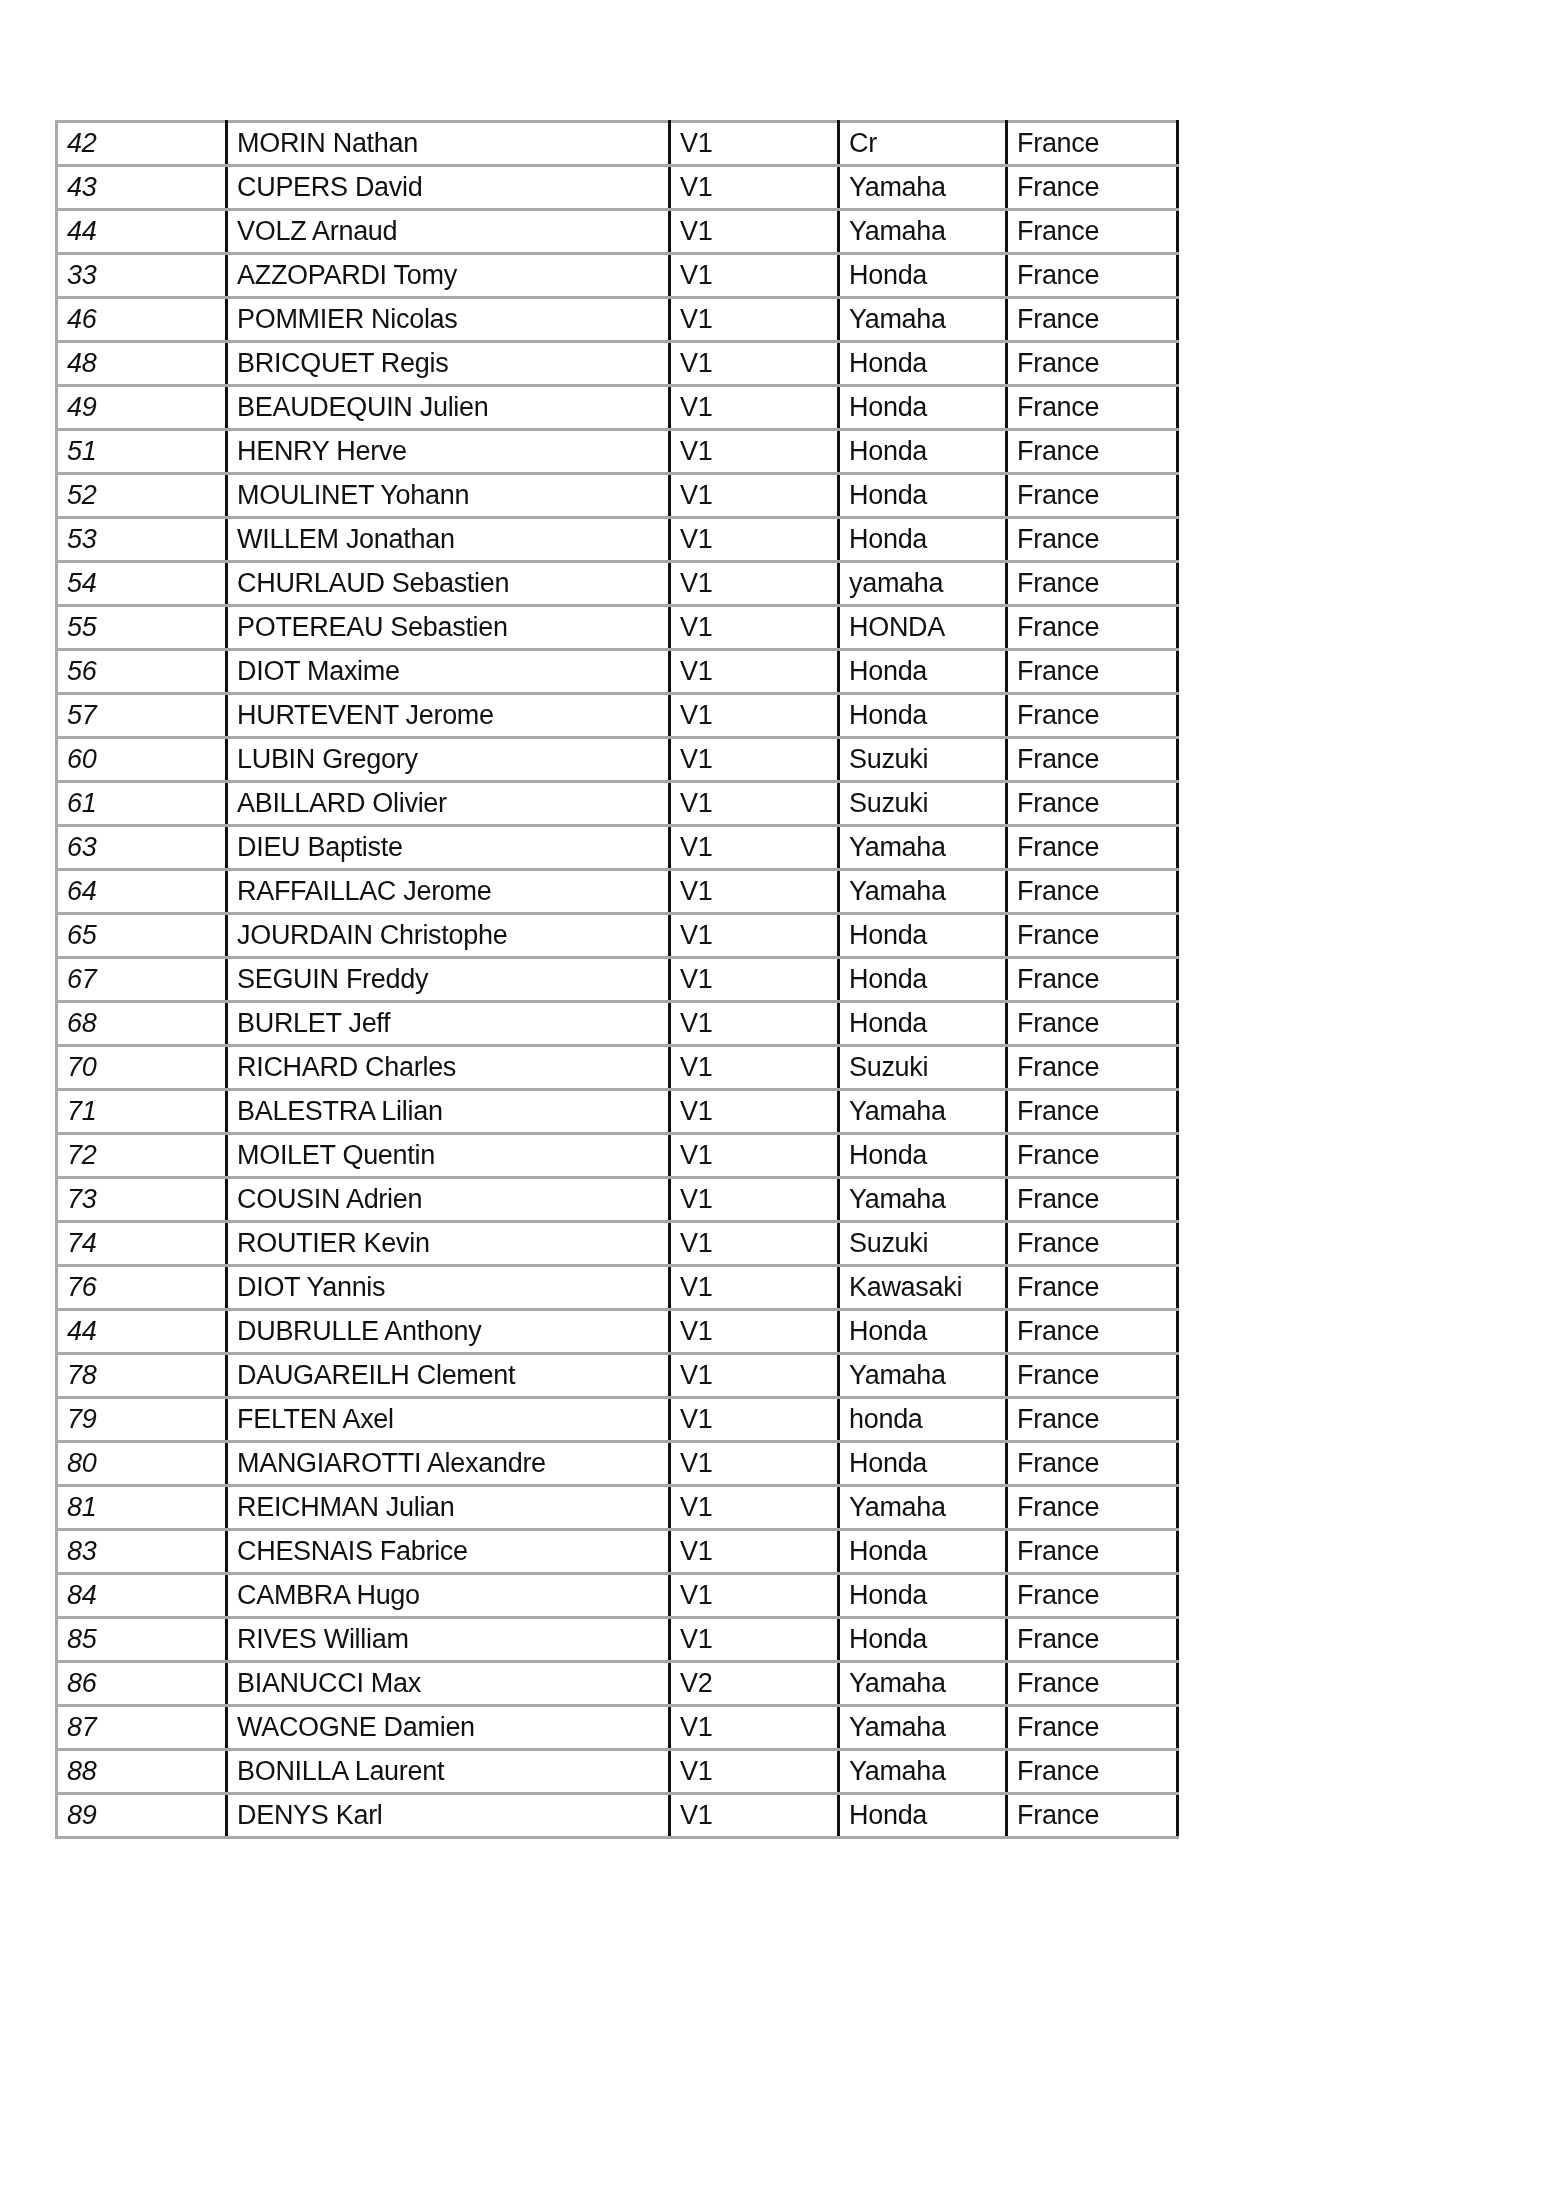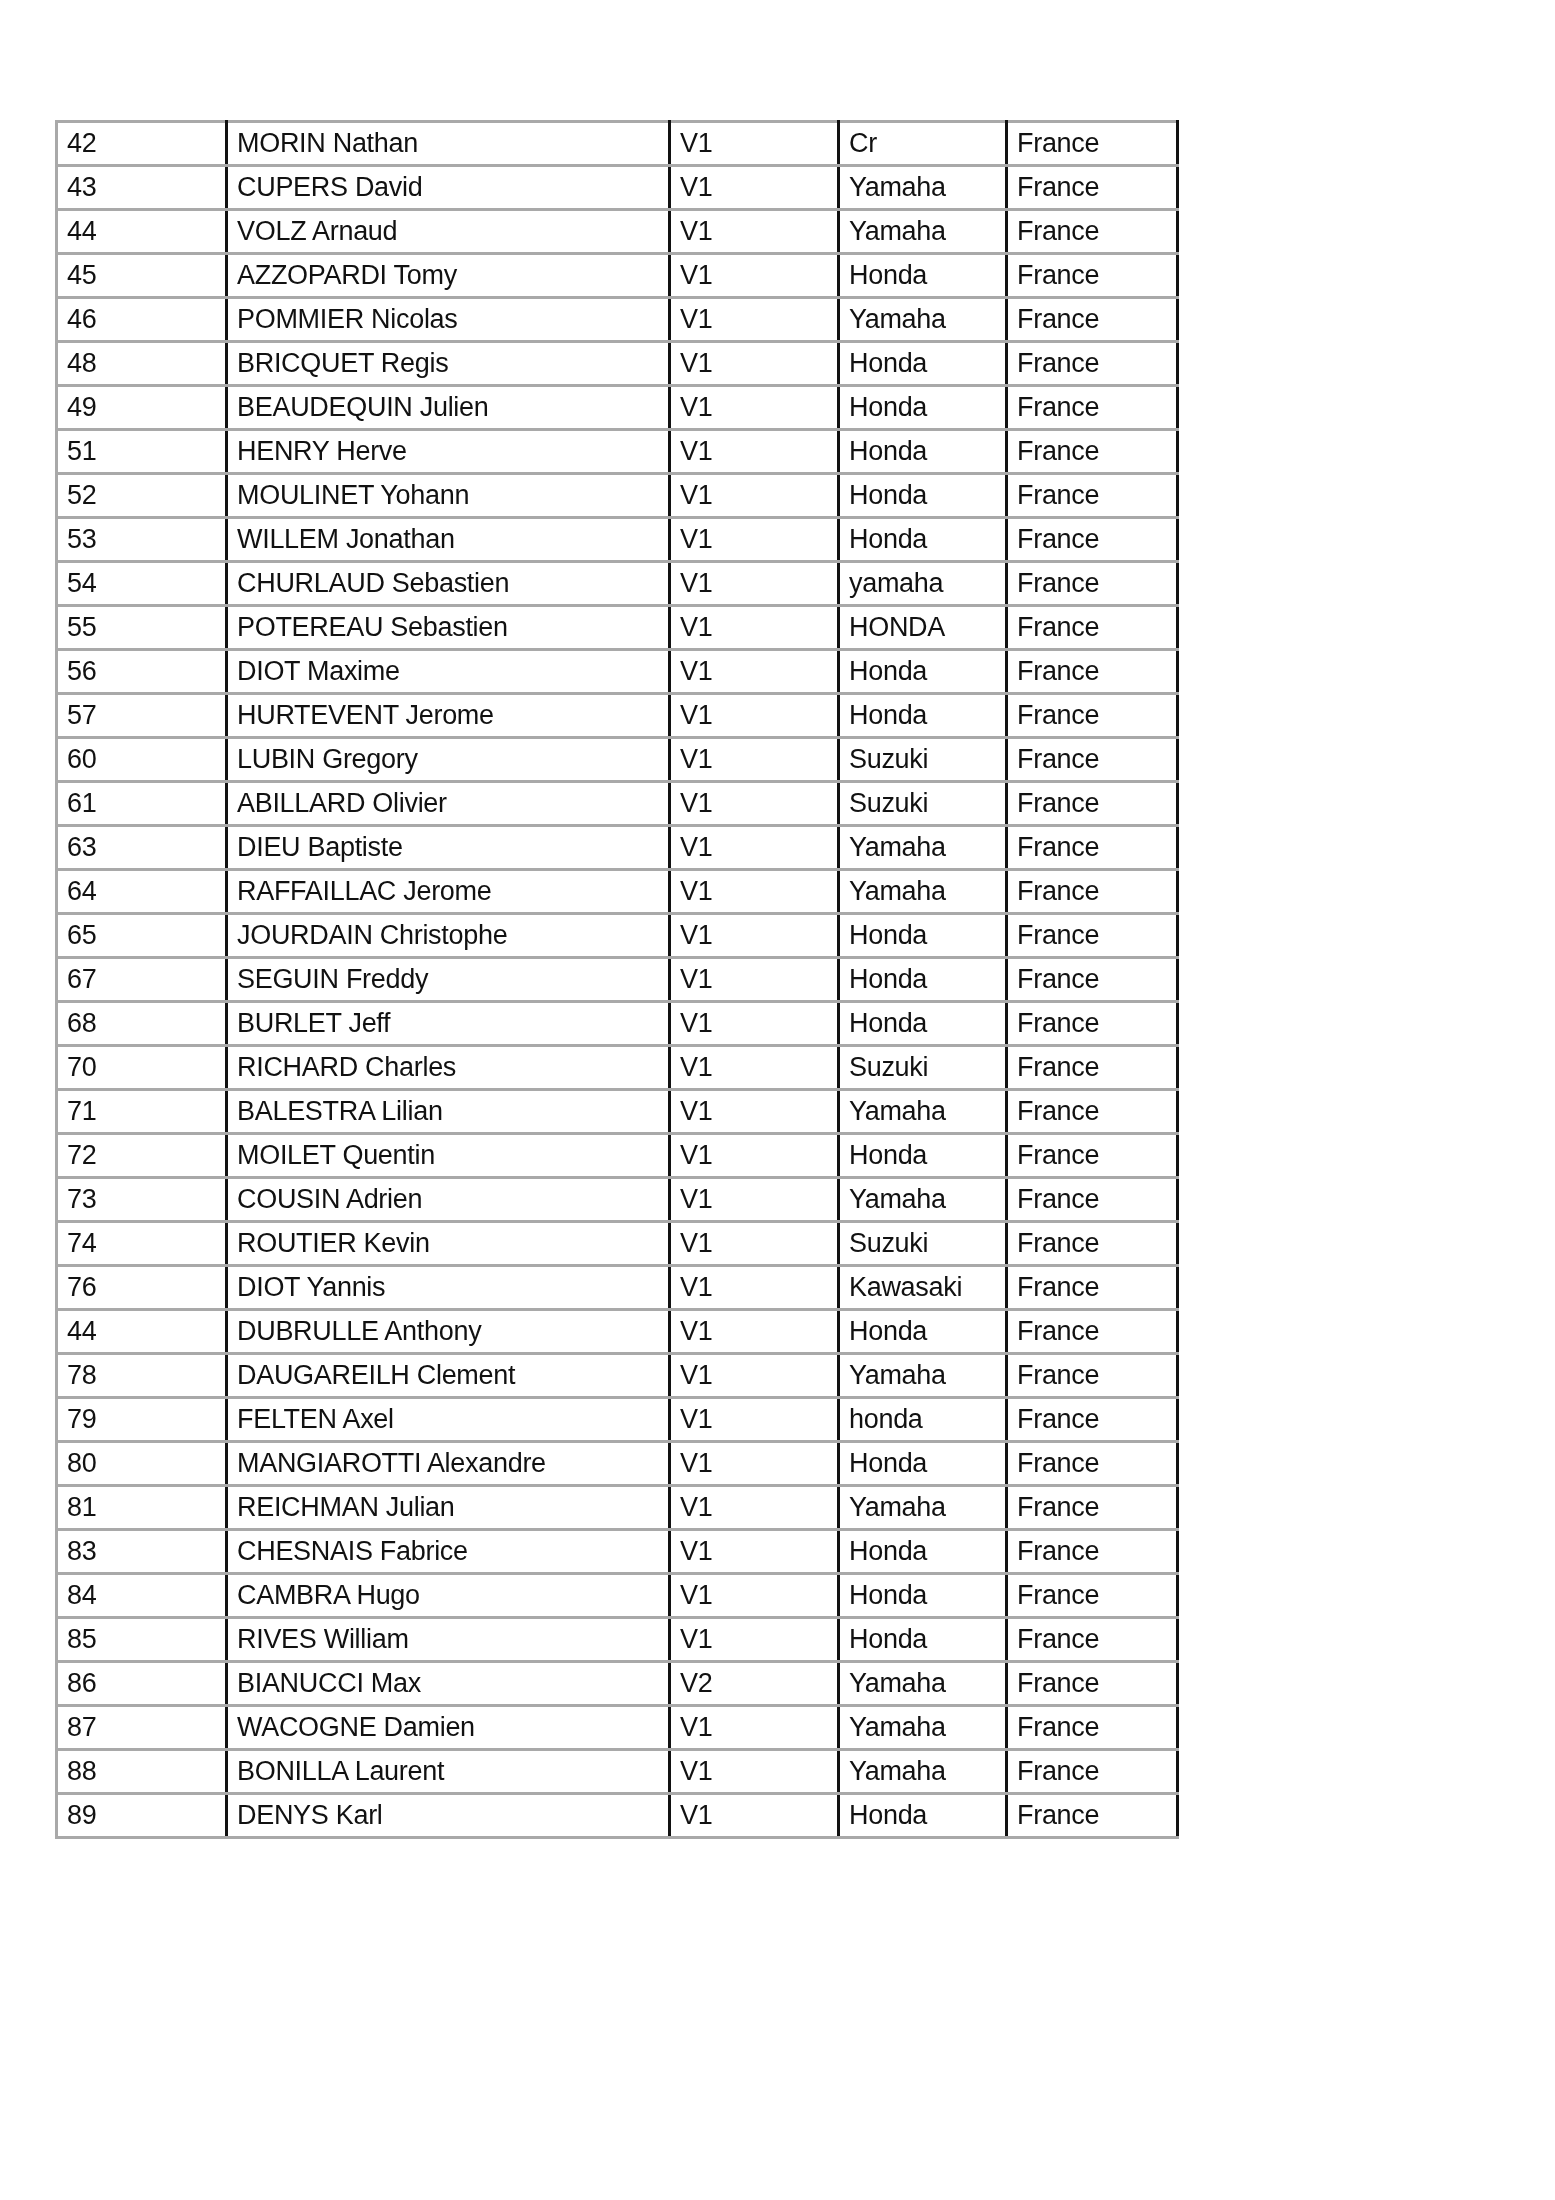--- a/index.html
+++ b/index.html
@@ -11,21 +11,21 @@
     border-collapse: collapse; table-layout: fixed;
     width: 1121px;
   }
   table.entries td {
     height: 41px; padding: 0 0 0 9px;
     font-size: 27px; color: #111; line-height: 41px;
     border-top: 3px solid #a9a9a9; border-bottom: 3px solid #a9a9a9;
     border-left: 3px solid #111; border-right: 3px solid #111;
     white-space: nowrap; overflow: hidden; letter-spacing: -0.3px;
   }
-  table.entries td.c-num { border-left: 3px solid #a9a9a9; }
+  table.entries td.c-num { border-left: 3px solid #a9a9a9; font-style: italic; }
   col.w1 { width: 170px; } col.w2 { width: 443px; } col.w3 { width: 169px; }
   col.w4 { width: 168px; } col.w5 { width: 171px; }
 </style>
 </head>
 <body>
 
 <div class="page">
   <table class="entries">
     <colgroup>
       <col class="w1">
@@ -50,21 +50,21 @@
           <td class="c-country">France</td>
         </tr>
         <tr>
           <td class="c-num">44</td>
           <td class="c-name">VOLZ Arnaud</td>
           <td class="c-cls">V1</td>
           <td class="c-brand">Yamaha</td>
           <td class="c-country">France</td>
         </tr>
         <tr>
-          <td class="c-num">45</td>
+          <td class="c-num">33</td>
           <td class="c-name">AZZOPARDI Tomy</td>
           <td class="c-cls">V1</td>
           <td class="c-brand">Honda</td>
           <td class="c-country">France</td>
         </tr>
         <tr>
           <td class="c-num">46</td>
           <td class="c-name">POMMIER Nicolas</td>
           <td class="c-cls">V1</td>
           <td class="c-brand">Yamaha</td>

